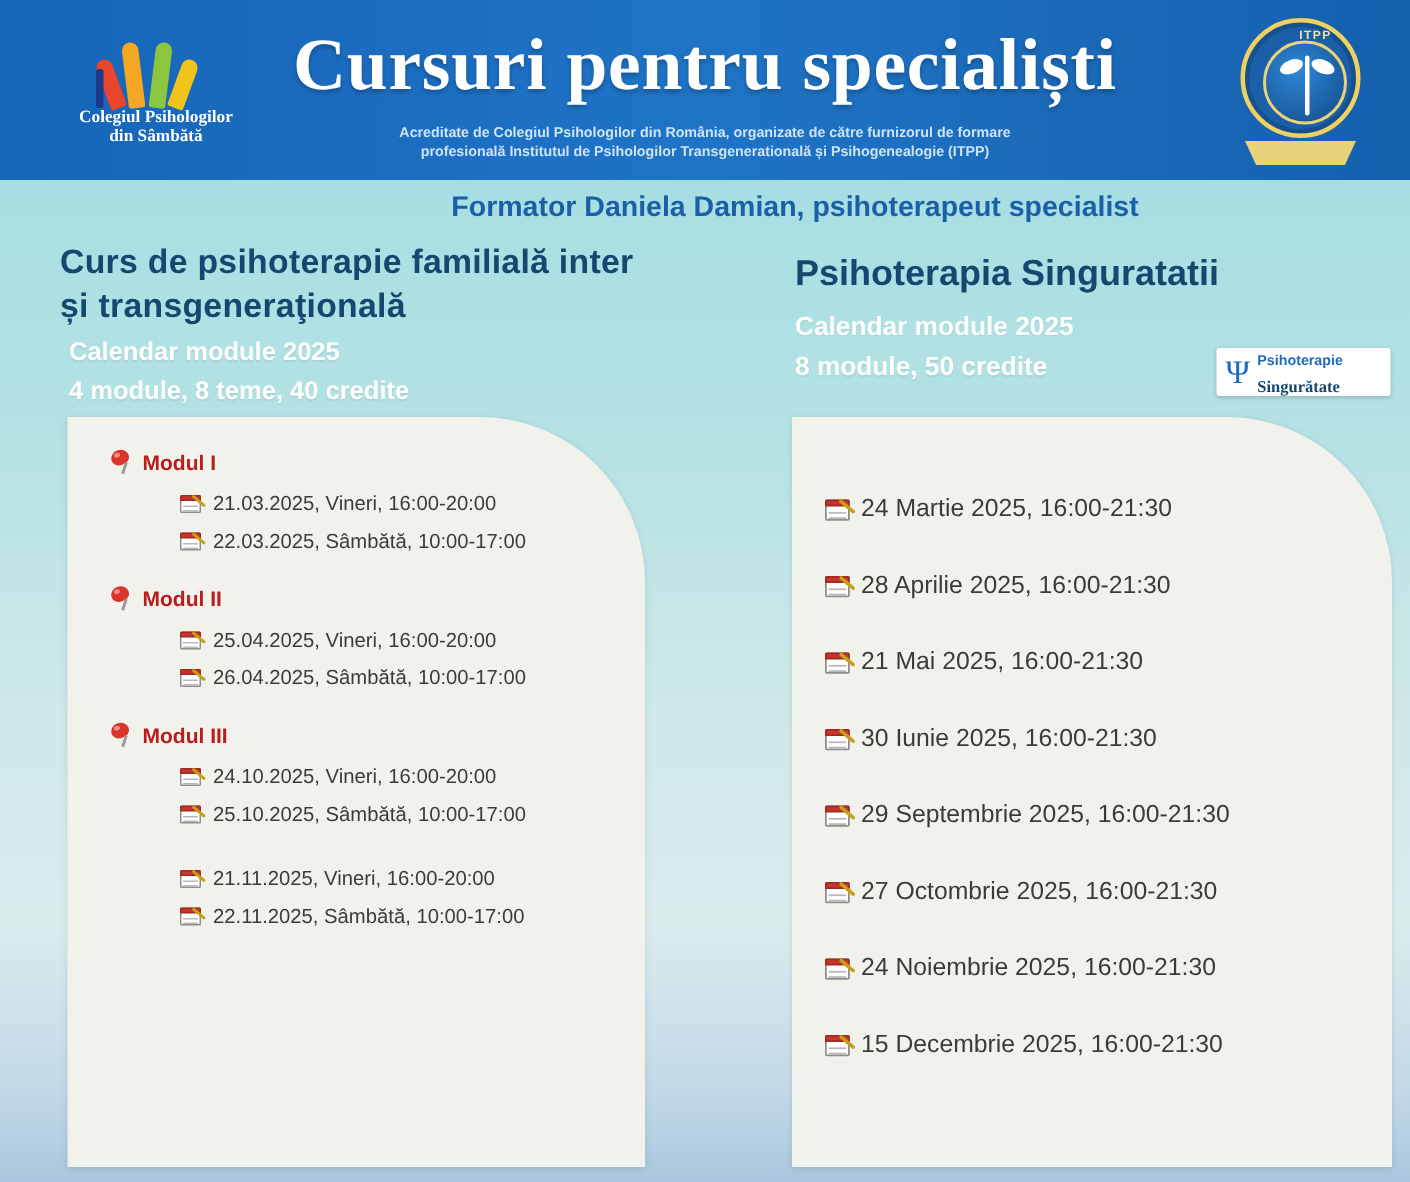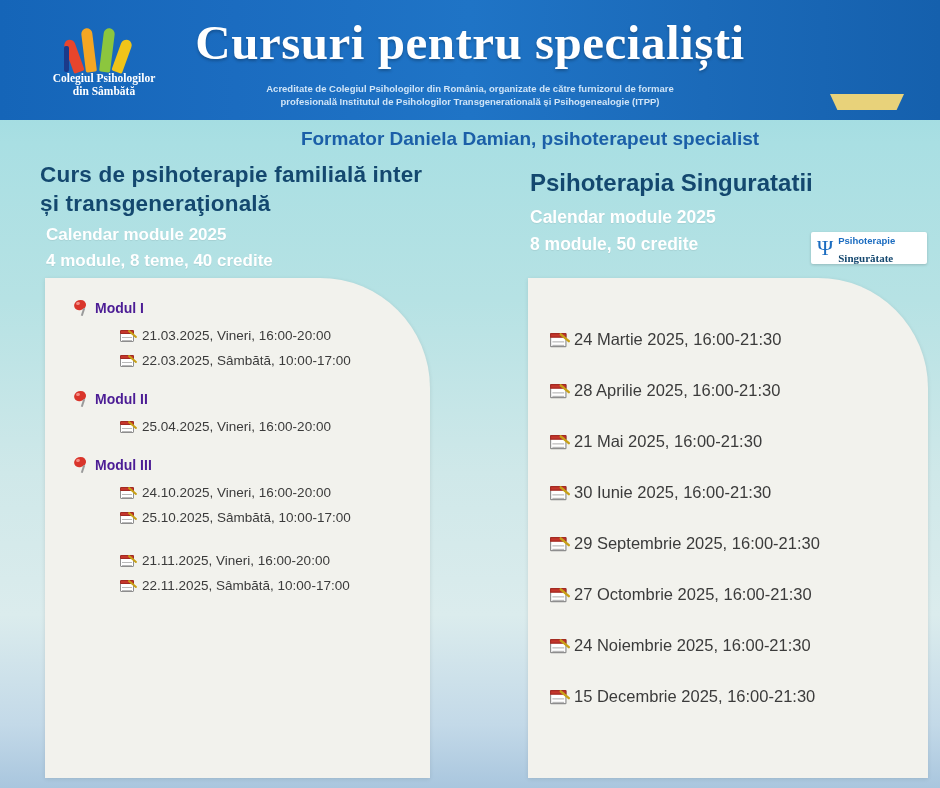--- a/index.html
+++ b/index.html
@@ -169,21 +169,21 @@
     border-top-right-radius: 110px;
   }
 
   .module-block { margin-bottom: 18px; }
   .module-head {
     display: flex;
     align-items: center;
     gap: 7px;
     font-size: 14px;
     font-weight: bold;
-    color: #4c1d95;
+    color: #b91c1c;
     margin-bottom: 7px;
   }
   .module-line {
     display: flex;
     align-items: center;
     gap: 7px;
     font-size: 13.5px;
     color: #3b3b3b;
     line-height: 25px;
     padding-left: 47px;
@@ -311,20 +311,28 @@
   </div>
 
   <div class="header-title">Cursuri pentru specialiști</div>
 
   <div class="header-sub">
     <div>Acreditate de Colegiul Psihologilor din România, organizate de către furnizorul de formare</div>
     <div>profesională Institutul de Psihologilor Transgeneratională și Psihogenealogie (ITPP)</div>
   </div>
 
   <div class="logo-right">
+    <div class="seal">
+      <div class="seal-top">ITPP</div>
+      <div class="seal-inner">
+        <div class="wing-l"></div>
+        <div class="wing-r"></div>
+        <div class="staff"></div>
+      </div>
+    </div>
     <div class="ribbon"></div>
   </div>
 </div>
 
 <div class="formator">Formator Daniela Damian, psihoterapeut specialist</div>
 
 <div class="col-left">
   <div class="title-left">
     <div>Curs de psihoterapie familială inter</div>
     <div>și transgeneraţională</div>
@@ -380,20 +388,30 @@
       </div>
       <div class="module-line">
         <span class="cal">
             <span class="body"></span>
             <span class="top"></span>
             <span class="r1"></span>
             <span class="r2"></span>
             <span class="pen"></span>
           </span>
         <span>25.04.2025, Vineri, 16:00-20:00</span>
+      </div>
+      <div class="module-line">
+        <span class="cal">
+            <span class="body"></span>
+            <span class="top"></span>
+            <span class="r1"></span>
+            <span class="r2"></span>
+            <span class="pen"></span>
+          </span>
+        <span>26.04.2025, Sâmbătă, 10:00-17:00</span>
       </div>
     </div>
 
     <div class="module-block">
       <div class="module-head">
         <span class="pin">
             <span class="head"></span>
             <span class="shine"></span>
             <span class="needle"></span>
           </span>

